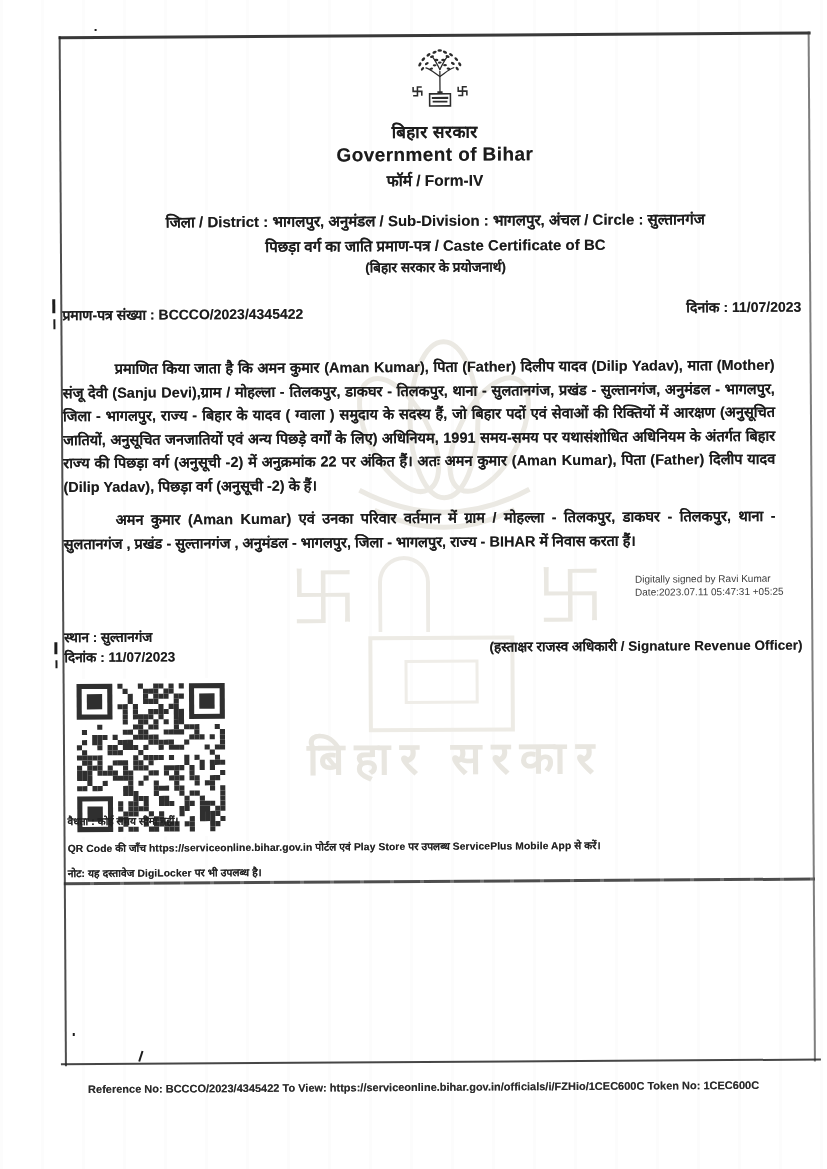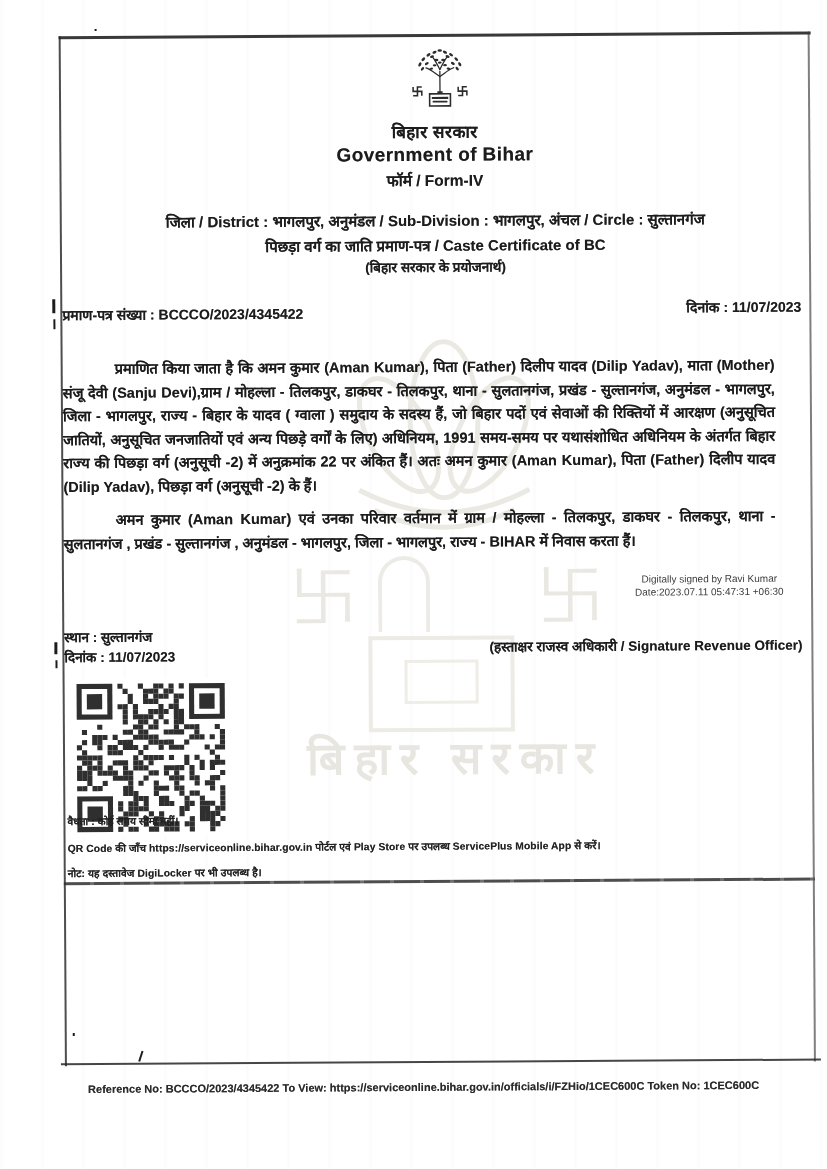--- a/index.html
+++ b/index.html
@@ -52,21 +52,21 @@
   .cert-dt { position:absolute; left:688px; top:299px; font-size:14px; font-weight:700; z-index:2; }
 
   
   .para { position:absolute; left:64px; width:712px; font-size:14.5px; line-height:23.5px;
           font-weight:600; text-align:justify; text-indent:52px; z-index:2; color:#1b1b1b; }
   .para1 { top:356px; }
   .para2 { top:507px; }
 
   
   .digisig { position:absolute; left:635px; top:574px; font-size:10px; line-height:13px;
-             color:#3c3c3c; font-weight:500; z-index:2;text-align:center; }
+             color:#3c3c3c; font-weight:500; z-index:2; }
   .place { position:absolute; left:64px; top:626px; font-size:13.5px; font-weight:700; z-index:2; }
   .pdate { position:absolute; left:64px; top:646px; font-size:13.5px; font-weight:700; z-index:2; }
   .officer { position:absolute; left:380px; top:638px; width:422px; text-align:right;
              font-size:13.5px; font-weight:700; z-index:2; }
 
   
   .qr-box { position:absolute; left:70px; top:677px; width:160px; height:158px; background:#fff; z-index:2; }
   .qr-note { position:absolute; left:66px; font-size:10.3px; font-weight:700; color:#222; z-index:2; letter-spacing:.1px; }
   .qn1 { top:839px; } .qn2 { top:812px; } .qn3 { top:864px; }
 
@@ -169,21 +169,21 @@
     <div class="center-band t-purpose txt">(बिहार सरकार के प्रयोजनार्थ)</div>
 
     <div class="cert-no txt">प्रमाण-पत्र संख्या : BCCCO/2023/4345422</div>
     <div class="cert-dt txt">दिनांक : 11/07/2023</div>
 
     <div class="para para1 txt">प्रमाणित किया जाता है कि अमन कुमार (Aman Kumar), पिता (Father) दिलीप यादव (Dilip Yadav), माता (Mother) संजू देवी (Sanju Devi),ग्राम / मोहल्ला - तिलकपुर, डाकघर - तिलकपुर, थाना - सुलतानगंज, प्रखंड - सुल्तानगंज, अनुमंडल - भागलपुर, जिला - भागलपुर, राज्य - बिहार के यादव ( ग्वाला ) समुदाय के सदस्य हैं, जो बिहार पदों एवं सेवाओं की रिक्तियों में आरक्षण (अनुसूचित जातियों, अनुसूचित जनजातियों एवं अन्य पिछड़े वर्गों के लिए) अधिनियम, 1991 समय-समय पर यथासंशोधित अधिनियम के अंतर्गत बिहार राज्य की पिछड़ा वर्ग (अनुसूची -2) में अनुक्रमांक 22 पर अंकित हैं। अतः अमन कुमार (Aman Kumar), पिता (Father) दिलीप यादव (Dilip Yadav), पिछड़ा वर्ग (अनुसूची -2) के हैं।</div>
     <div class="para para2 txt">अमन कुमार (Aman Kumar) एवं उनका परिवार वर्तमान में ग्राम / मोहल्ला - तिलकपुर, डाकघर - तिलकपुर, थाना - सुलतानगंज , प्रखंड - सुल्तानगंज , अनुमंडल - भागलपुर, जिला - भागलपुर, राज्य - BIHAR में निवास करता हैं।</div>
 
     <div class="digisig">
       <div>Digitally signed by Ravi Kumar</div>
-      <div>Date:2023.07.11 05:47:31 +06:30</div>
+      <div>Date:2023.07.11 05:47:31 +05:25</div>
     </div>
     <div class="place txt">स्थान : सुल्तानगंज</div>
     <div class="pdate txt">दिनांक : 11/07/2023</div>
     <div class="officer txt">(हस्ताक्षर राजस्व अधिकारी / Signature Revenue Officer)</div>
 
     <div class="qr-box" id="qr"><svg width="160" height="158" viewBox="0 0 160.8 160.8">
           <rect x="0" y="0" width="160.8" height="160.8" fill="#ffffff"></rect>
           <rect x="46.6" y="5" width="5.2" height="5.2" fill="#2f2f2f"></rect>
           <rect x="67.4" y="5" width="5.2" height="5.2" fill="#2f2f2f"></rect>
           <rect x="83" y="5" width="5.2" height="5.2" fill="#2f2f2f"></rect>

